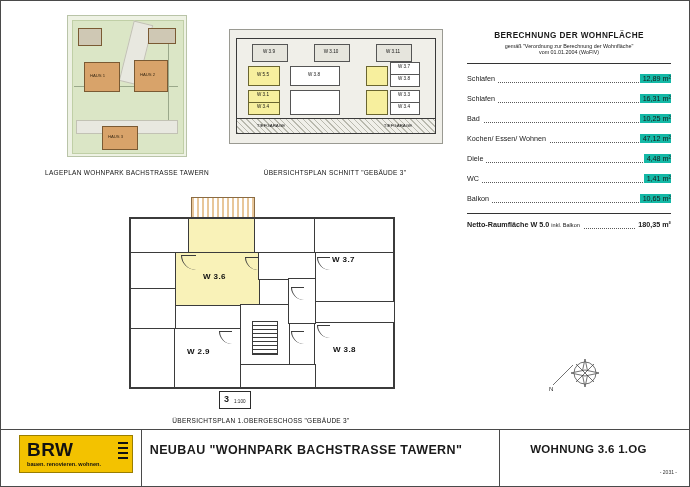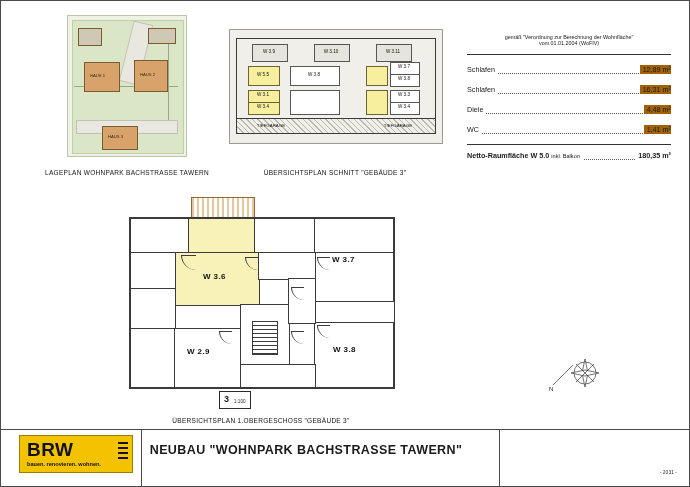--- a/index.html
+++ b/index.html
@@ -34,21 +34,21 @@
   
   #calc{left:466px;top:30px;width:204px;height:300px;}
   #calc .title{font-size:8.2px;font-weight:bold;text-align:center;letter-spacing:.4px;}
   #calc .sub1{font-size:5.4px;text-align:center;margin-top:3px;}
   #calc .sub2{font-size:5.4px;text-align:center;}
   #calc hr.rule{border:none;border-top:1px solid #333;margin:8px 0 0 0;}
   #calc .rows{margin-top:7px;}
   .crow{position:relative;height:20px;font-size:7.2px;}
   .crow .k{position:absolute;left:0;top:3px;}
   .crow .dots{position:absolute;left:0;right:0;top:3px;border-bottom:1px dotted #5a5a5a;height:8px;}
-  .crow .v{position:absolute;right:0;top:3px;background:#a16207;padding-left:3px;}
+  .crow .v{position:absolute;right:0;top:3px;background:#14b8a6;padding-left:3px;}
   .crow .k{background:#fff;padding-right:3px;z-index:2;}
   .crow .v{z-index:2;}
   #calc .totrule{border:none;border-top:1px solid #333;margin:2px 0 6px 0;}
   #calc .total{position:relative;font-size:7.2px;font-weight:bold;height:14px;}
   #calc .total .k{position:absolute;left:0;top:0;font-weight:bold;}
   #calc .total .k small{font-weight:normal;font-size:5.6px;}
   #calc .total .v{position:absolute;right:0;top:0;font-weight:bold;}
   #calc .dotline{position:absolute;left:0;right:0;top:8px;border-bottom:1px dotted #5a5a5a;}
 
   
@@ -148,44 +148,60 @@
     <div class="slbl" style="left:160px;top:74px;width:28px;">W 3.4</div>
 
     <div class="sline" style="left:6px;top:88px;width:200px;height:1px;"></div>
     <div class="shatch" style="left:7px;top:89px;width:198px;height:14px;"></div>
     <div class="slbl" style="left:16px;top:93px;width:50px;font-size:4.4px;">TIEFGARAGE</div>
     <div class="slbl" style="left:140px;top:93px;width:56px;font-size:4.4px;">TIEFGARAGE</div>
   </div>
   <div id="section-caption" class="abs caption">ÜBERSICHTSPLAN SCHNITT "GEBÄUDE 3"</div>
 
   <div id="calc" class="abs">
+    <div class="title">BERECHNUNG DER WOHNFLÄCHE</div>
     <div class="sub1">gemäß "Verordnung zur Berechnung der Wohnfläche"</div>
     <div class="sub2">vom 01.01.2004 (WoFIV)</div>
     <hr class="rule">
 
     <div class="rows">
       <div class="crow">
         <span class="dots"></span>
         <span class="k">Schlafen</span>
         <span class="v">12,89 m²</span>
       </div>
       <div class="crow">
         <span class="dots"></span>
         <span class="k">Schlafen</span>
         <span class="v">16,31 m²</span>
       </div>
       <div class="crow">
         <span class="dots"></span>
+        <span class="k">Bad</span>
+        <span class="v">10,25 m²</span>
+      </div>
+      <div class="crow">
+        <span class="dots"></span>
+        <span class="k">Kochen/ Essen/ Wohnen</span>
+        <span class="v">47,12 m²</span>
+      </div>
+      <div class="crow">
+        <span class="dots"></span>
         <span class="k">Diele</span>
         <span class="v">4,48 m²</span>
       </div>
       <div class="crow">
         <span class="dots"></span>
         <span class="k">WC</span>
         <span class="v">1,41 m²</span>
+      </div>
+      <div class="crow">
+        <span class="dots"></span>
+        <span class="k">Balkon</span>
+        <span class="v">10,65 m²</span>
       </div>
     </div>
 
     <hr class="totrule">
     <div class="total">
       <span class="dotline"></span>
       <span class="k" style="background:#fff;padding-right:3px;z-index:2;"><span>Netto-Raumfläche W 5.0</span> <small>inkl. Balkon</small></span>
       <span class="v" style="background:#fff;padding-left:3px;z-index:2;">180,35 m²</span>
     </div>
   </div>
@@ -257,15 +273,16 @@
   <div class="vsep" style="left:140px;"></div>
   <div class="vsep" style="left:498px;"></div>
 
   <div id="logo" class="abs">
     <span class="brw">BRW</span>
     <span class="tick"></span>
     <span class="slogan">bauen. renovieren. wohnen.</span>
   </div>
 
   <div id="maintitle" class="abs">NEUBAU "WOHNPARK BACHSTRASSE TAWERN"</div>
+  <div id="righttitle" class="abs">WOHNUNG 3.6  1.OG</div>
   <div id="planno" class="abs">- 2031 -</div>
 
 </div>
 
 </body></html>

